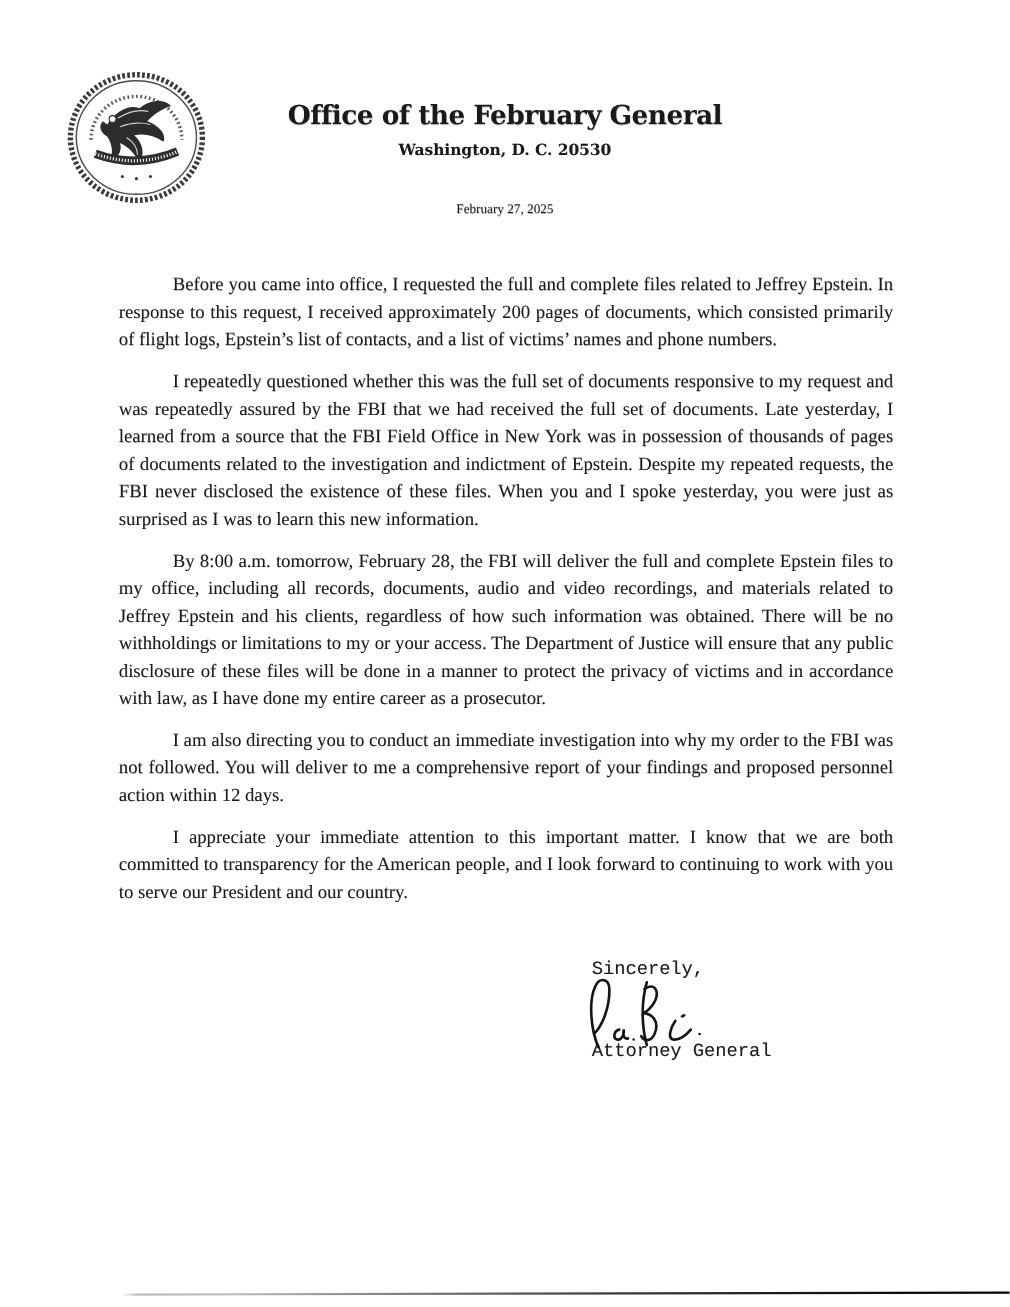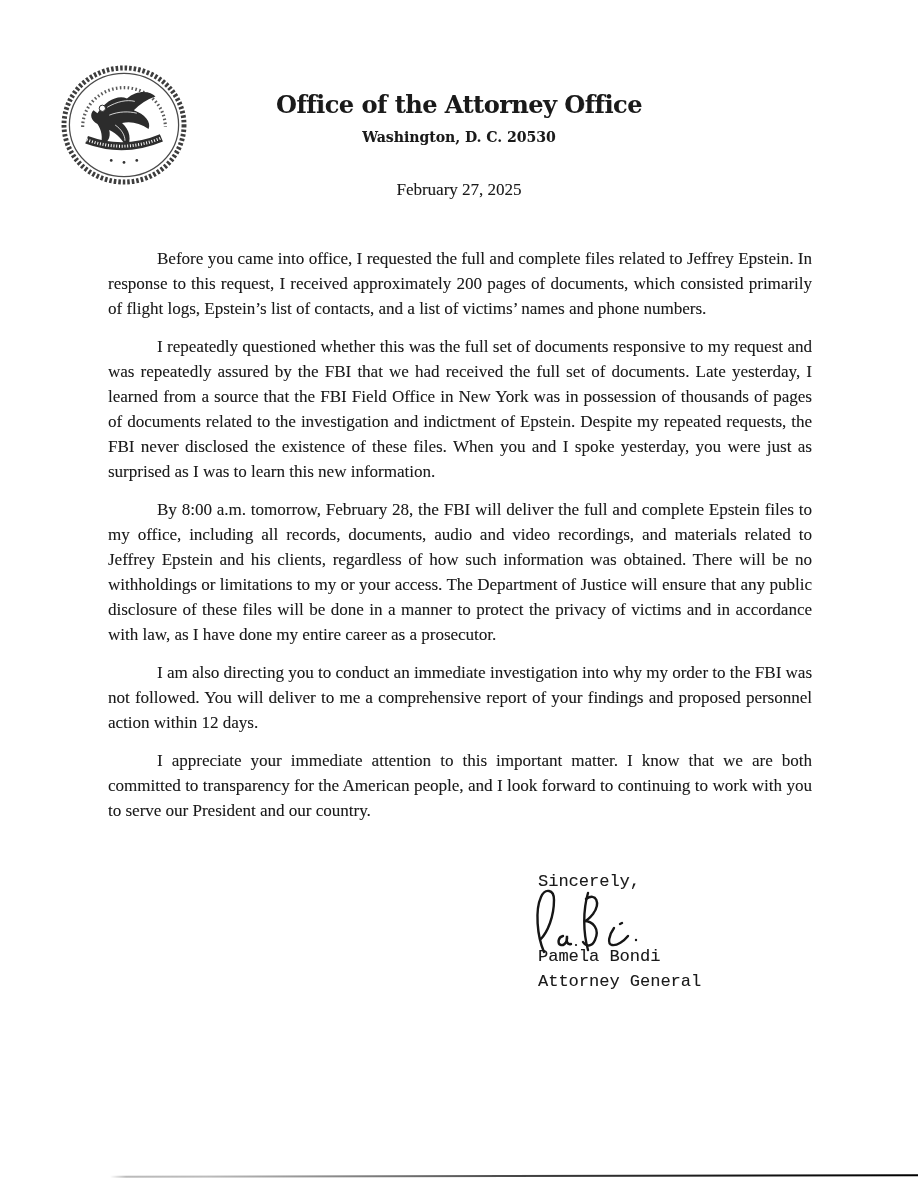--- a/index.html
+++ b/index.html
@@ -11,21 +11,21 @@
   .seal{position:absolute;left:60px;top:64px;width:128px;height:122px;}
   .letterhead{padding-top:90px;text-align:center;}
   .agency{
     font-family:"DejaVu Serif",serif;font-weight:bold;font-size:24px;
     letter-spacing:-0.5px;line-height:30px;
   }
   .address{
     font-family:"DejaVu Serif",serif;font-weight:bold;font-size:14px;
     line-height:26px;margin-top:4px;
   }
-  .date{font-size:17px;line-height:24px;margin-top:28px;}
+  .date{font-size:12px;line-height:24px;margin-top:28px;}
   .body{
     margin:44px 106px 0 108px;font-size:17px;line-height:25px;
     text-align:justify;
   }
   .salutation{margin-bottom:13px;}
   .body p{margin:0 0 13px 0;text-indent:49px;}
   .signature-block{
     position:relative;margin:46px 0 0 430px;width:270px;
     font-size:17px;line-height:25px;text-align:left;font-family:Liberation Mono, monospace;
   }
@@ -58,21 +58,21 @@
 
     <path d="M 27 77 Q 65 91 103 75" fill="none" stroke="#2e2e2e" stroke-width="8"></path>
     <path d="M 27 77 Q 65 91 103 75" fill="none" stroke="#ffffff" stroke-width="3" stroke-dasharray="1 1.8"></path>
 
     <circle cx="52" cy="98" r="1.4" fill="#333"></circle>
     <circle cx="65" cy="100" r="1.4" fill="#333"></circle>
     <circle cx="78" cy="98" r="1.4" fill="#333"></circle>
   </svg>
 
   <div class="letterhead">
-    <div class="agency">Office of the Attorney Office</div>
+    <div class="agency">Office of the February General</div>
     <div class="address">Washington, D. C. 20530</div>
     <div class="date">February 27, 2025</div>
   </div>
 
   <div class="body">
 
     <p>Before you came into office, I requested the full and complete files related to Jeffrey Epstein.  In response to this request, I received approximately 200 pages of documents, which consisted primarily of flight logs, Epstein’s list of contacts, and a list of victims’ names and phone numbers.</p>
     <p>I repeatedly questioned whether this was the full set of documents responsive to my request and was repeatedly assured by the FBI that we had received the full set of documents.  Late yesterday, I learned from a source that the FBI Field Office in New York was in possession of thousands of pages of documents related to the investigation and indictment of Epstein.  Despite my repeated requests, the FBI never disclosed the existence of these files.  When you and I spoke yesterday, you were just as surprised as I was to learn this new information.</p>
     <p>By 8:00 a.m. tomorrow, February 28, the FBI will deliver the full and complete Epstein files to my office, including all records, documents, audio and video recordings, and materials related to Jeffrey Epstein and his clients, regardless of how such information was obtained.  There will be no withholdings or limitations to my or your access.  The Department of Justice will ensure that any public disclosure of these files will be done in a manner to protect the privacy of victims and in accordance with law, as I have done my entire career as a prosecutor.</p>
     <p>I am also directing you to conduct an immediate investigation into why my order to the FBI was not followed.  You will deliver to me a comprehensive report of your findings and proposed personnel action within 12 days.</p>
@@ -91,19 +91,18 @@
 
           <path d="M 56 9 C 51 26 51 48 56 66"></path>
 
           <path d="M 54 15 C 64 8 69 19 61 30 C 57 35 54 37 52 37 C 61 37 68 45 63 56 C 60 63 54 63 51 58"></path>
 
           <path d="M 82 44 C 77 51 75 60 80 61 C 85 62 92 57 96 52"></path>
           <path d="M 88 40 l 2 -1"></path>
           <circle cx="104" cy="56" r="1.2" fill="#161616" stroke="none"></circle>
         </svg>
       </div>
-      <div>Pamela Bondi</div>
       <div>Attorney General</div>
     </div>
   </div>
 
   <div class="scan-line"></div>
 </div>
 
 </body></html>

